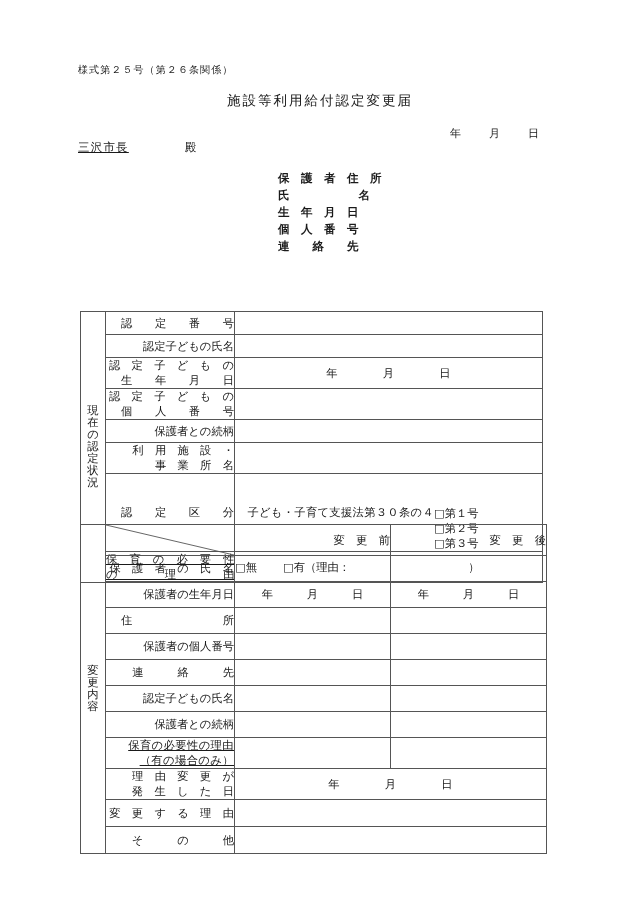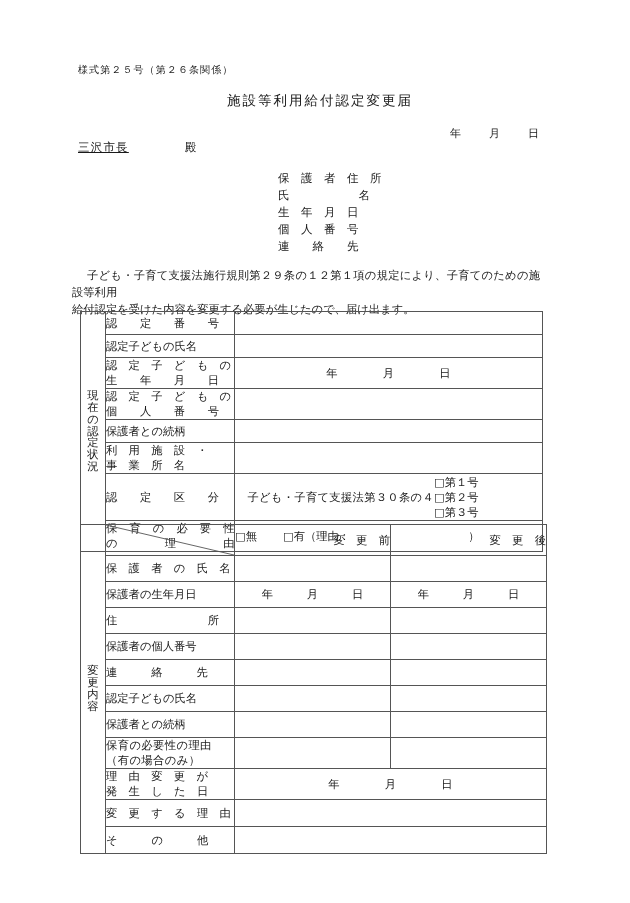--- a/index.html
+++ b/index.html
@@ -72,20 +72,21 @@
     position: absolute;
     left: 278px;
     top: 170px;
     font-size: 11.5px;
     line-height: 17px;
   }
   .applicant .row {
     white-space: nowrap;
     display: block;
     width: 92px;
+    font-weight: bold;
   }
 
   
   .body-text {
     position: absolute;
     left: 72px;
     top: 267px;
     width: 468px;
     font-size: 11.3px;
     line-height: 17px;
@@ -128,42 +129,43 @@
     font-size: 11.3px;
   }
   .side-inner span { display: block; line-height: 1.05; }
 
   
   .lbl {
     width: 128px;
     padding: 0 7px;
     text-align: center;
   }
-  .lbl .ctr { text-align: left; white-space: nowrap; }
-  .lbl .tight { letter-spacing: 0.4px; }
+  .lbl .ctr { text-align: right; white-space: nowrap; }
+  .lbl .tight { letter-spacing: 0.4px; text-decoration: underline; }
 
   .val { padding: 0 8px; }
   .val-center { text-align: center; }
 
   
   .kubun-wrap {
     display: flex;
     align-items: center;
     height: 100%;
   }
   .kubun-law {
     flex: 1;
     text-align: right;
     white-space: nowrap;
     letter-spacing: 0.3px;
   }
   .kubun-opts {
     width: 104px;
     line-height: 15px;
     white-space: nowrap;
+    margin-top: 32px;
   }
   .kubun-opts div { display: block; }
 
   .hoiku-line { white-space: nowrap; }
   .hoiku-line .s1 { display: inline-block; width: 26px; }
   .hoiku-line .s2 { display: inline-block; width: 118px; }
 
   
   .diag {
     position: relative;
@@ -195,23 +197,20 @@
   </div>
 
   <div class="applicant">
     <span class="row">保　護　者　住　所</span>
     <span class="row">氏　　　　　　名</span>
     <span class="row">生　年　月　日</span>
     <span class="row">個　人　番　号</span>
     <span class="row">連　　絡　　先</span>
   </div>
 
-  <div class="body-text">
-    <span>子ども・子育て支援法施行規則第２９条の１２第１項の規定により、子育てのための施設等利用</span><span class="l2">給付認定を受けた内容を変更する必要が生じたので、届け出ます。</span>
-  </div>
 
   <table class="tbl" id="table-current">
     <tbody>
       <tr>
         <td class="side" rowspan="8">
           <div class="side-inner">
             <span>現</span>
             <span>在</span>
             <span>の</span>
             <span>認</span>

